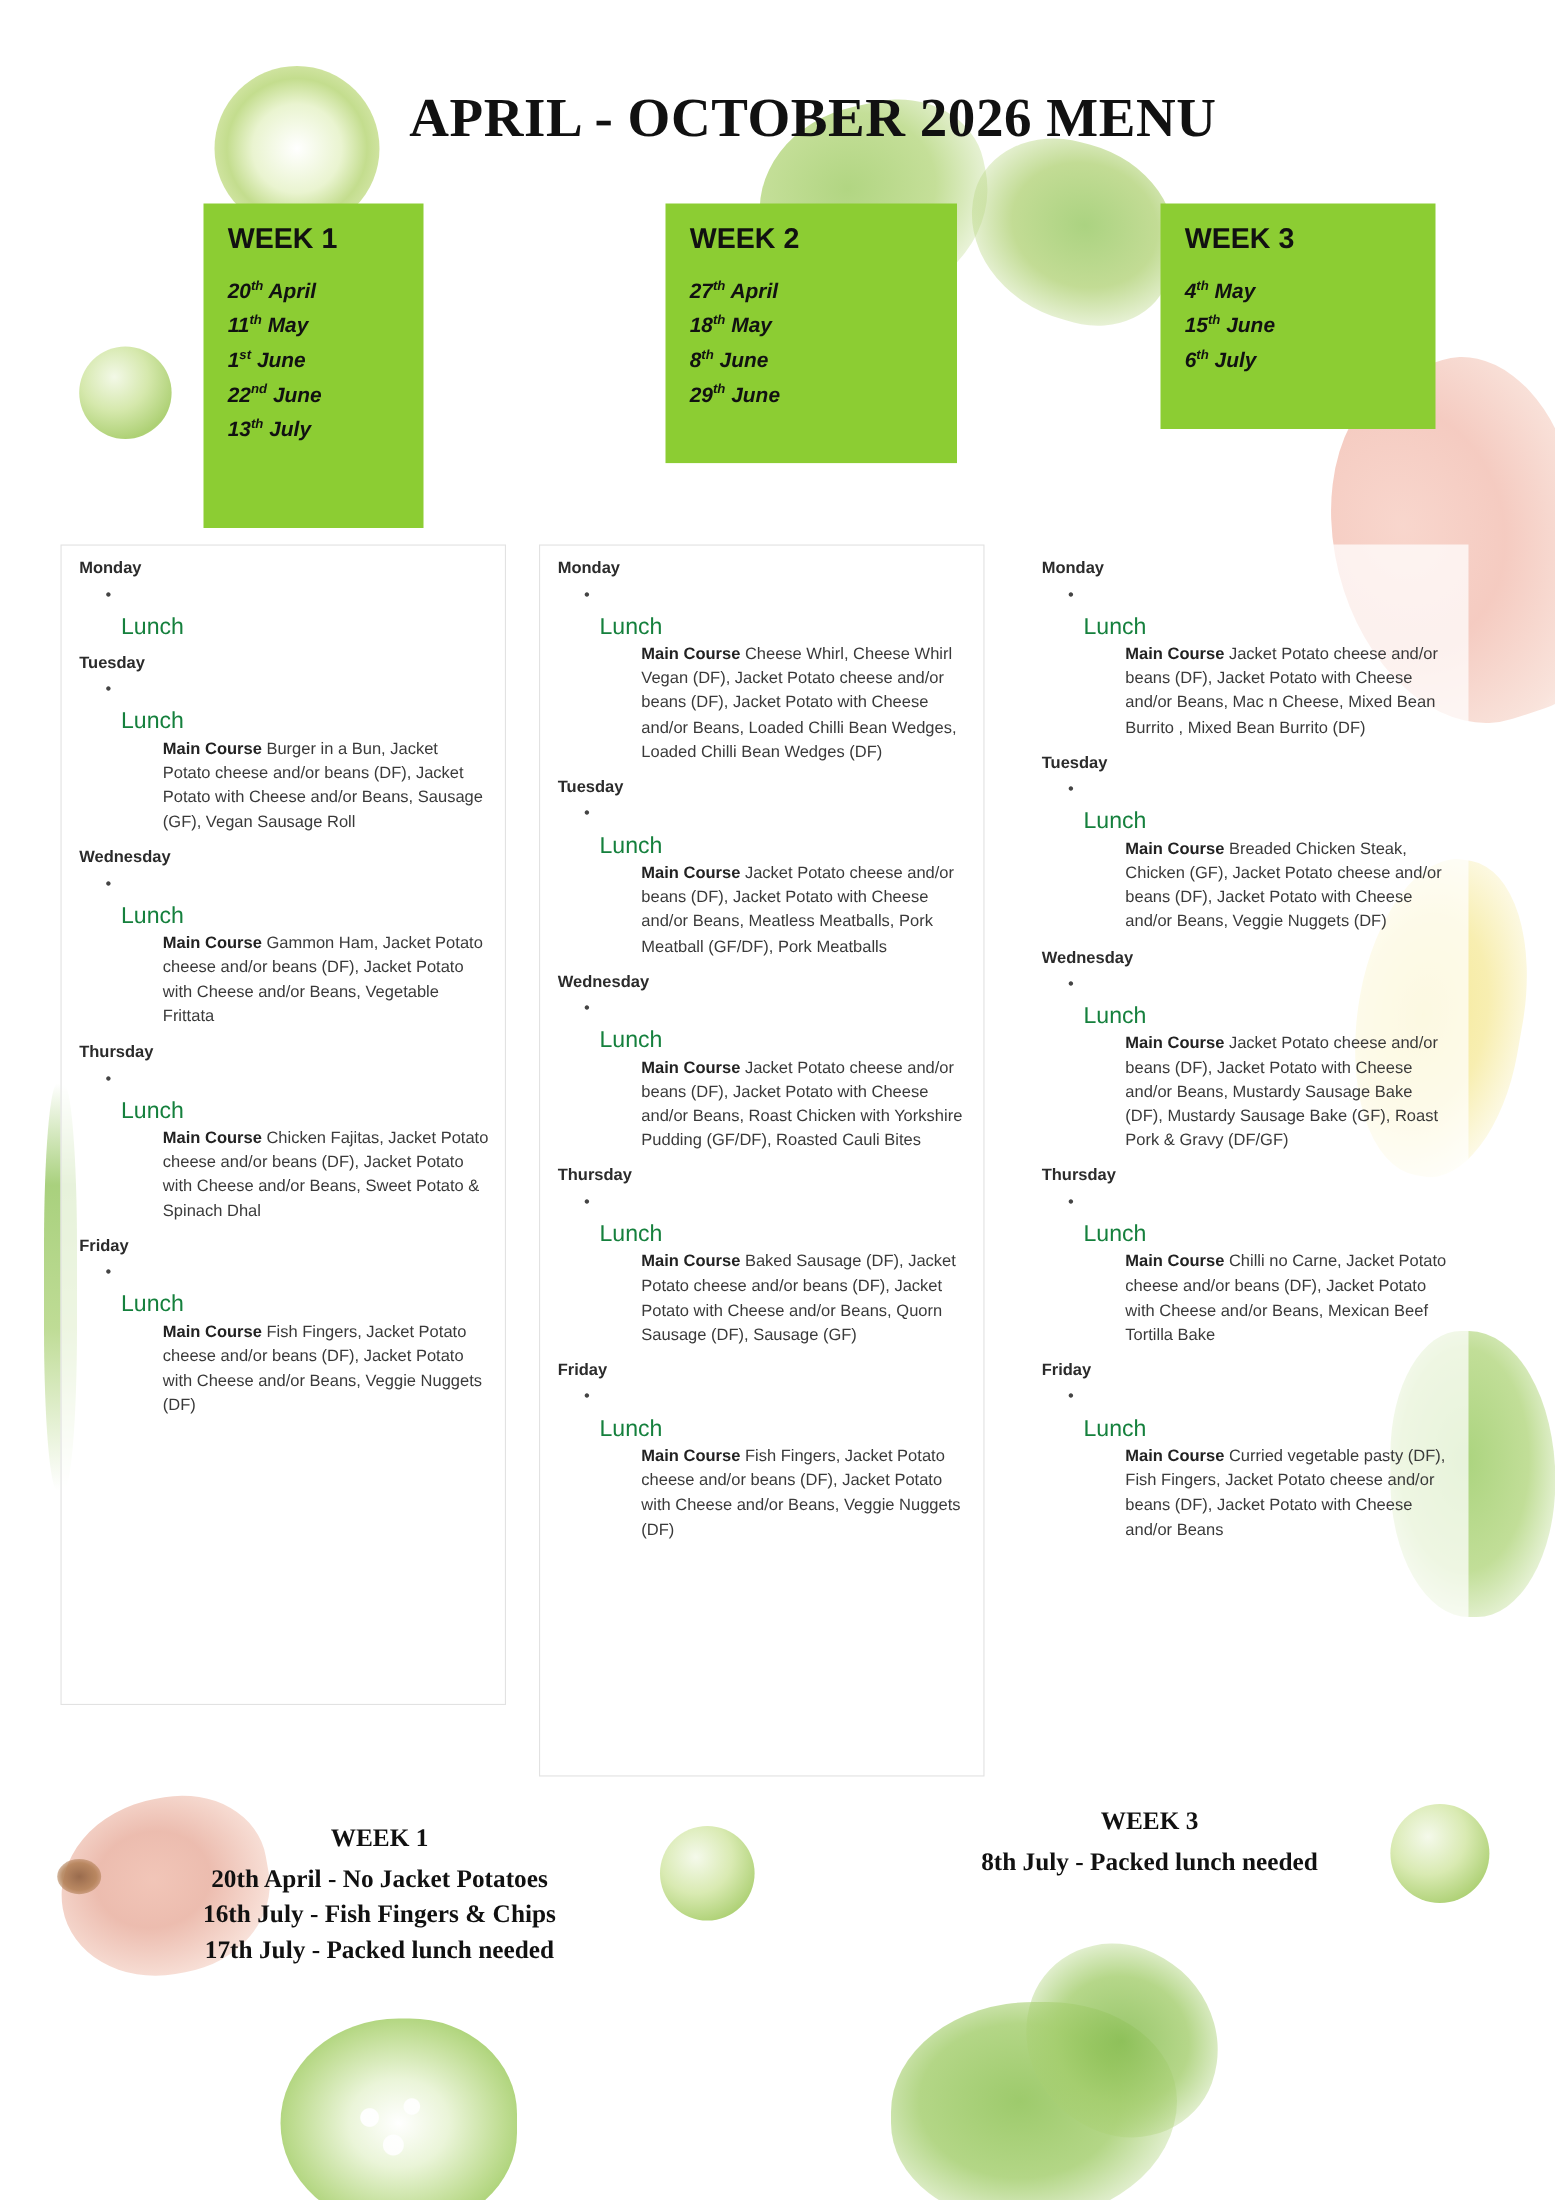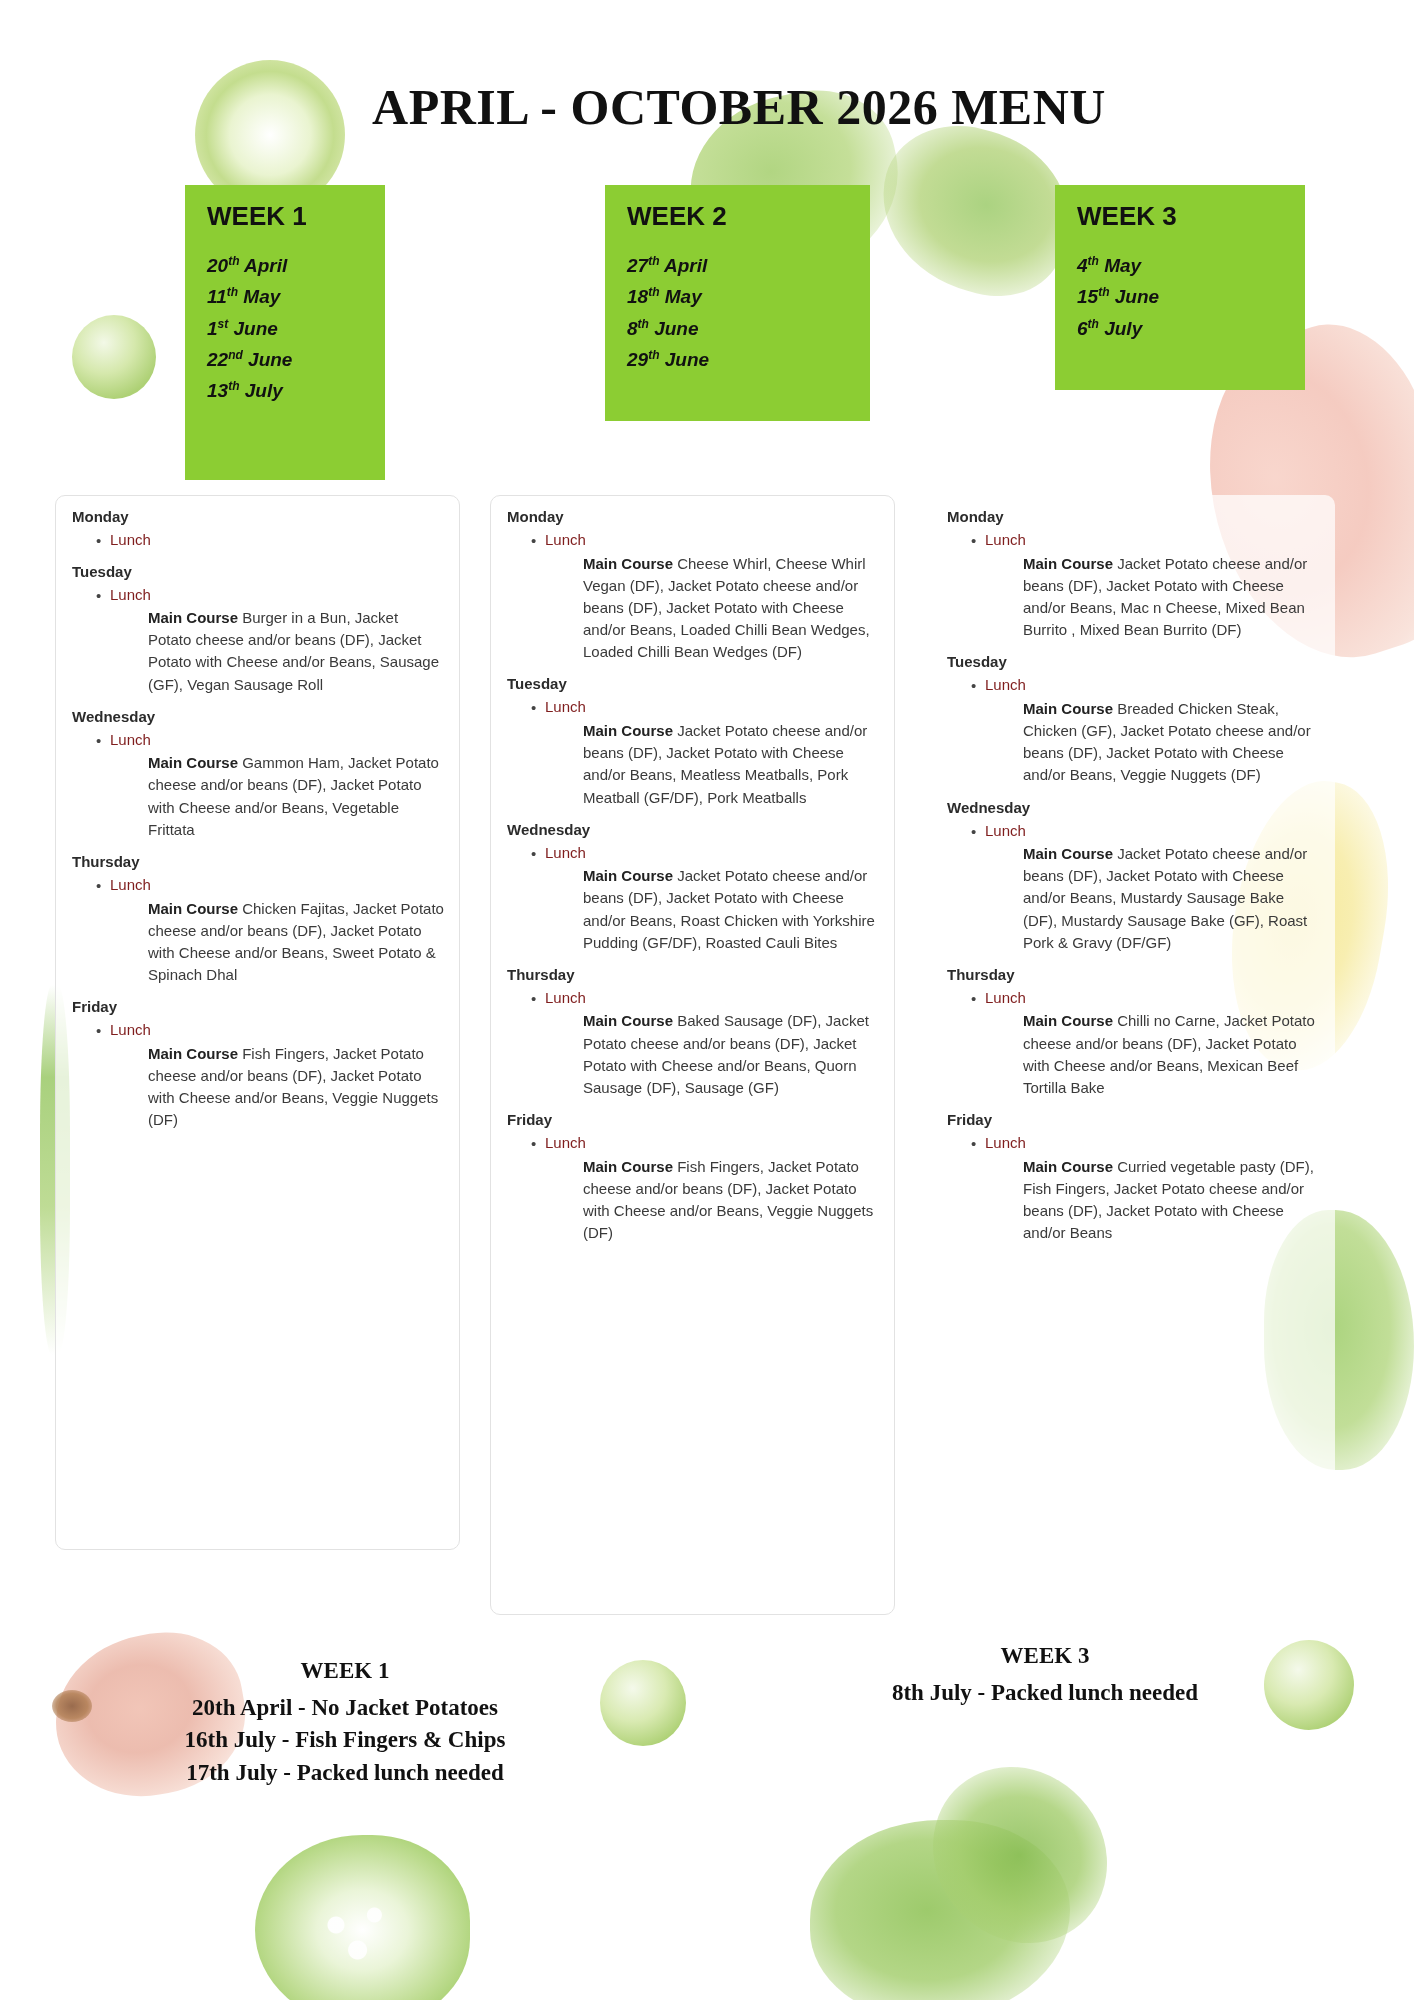--- a/index.html
+++ b/index.html
@@ -175,21 +175,21 @@
     top: 495px;
     left: 0;
     width: 100%;
     z-index: 3;
   }
   .col {
     position: absolute;
     top: 0;
     box-sizing: border-box;
     border: 1px solid #e2e2e2;
-    border-radius: 10px;
+    border-radius: 0;
     background: rgba(255,255,255,.72);
     padding: 12px 14px 18px 14px;
   }
   #col-1 { left: 55px; width: 405px; height: 1055px; }
   #col-2 { left: 490px; width: 405px; height: 1120px; }
   #col-3 { left: 930px; width: 405px; height: 1095px; border-color: transparent; }
 
   .day-block { margin-bottom: 12px; }
   .day-name {
     font-size: 15px;
@@ -203,22 +203,23 @@
     margin: 0 0 2px 26px;
   }
   .bullet {
     width: 14px;
     font-size: 15px;
     line-height: 1.3;
     color: #444;
     flex: 0 0 14px;
   }
   .lunch-label {
-    font-size: 15px;
-    color: #7f1d1d;
+    font-size: 21px;
+    color: #15803d;
+    margin-top: 27px;
   }
   .course {
     margin: 2px 0 0 78px;
     font-size: 15px;
     line-height: 1.48;
     color: #3a3a3a;
   }
   .course b {
     color: #222;
     font-weight: bold;

